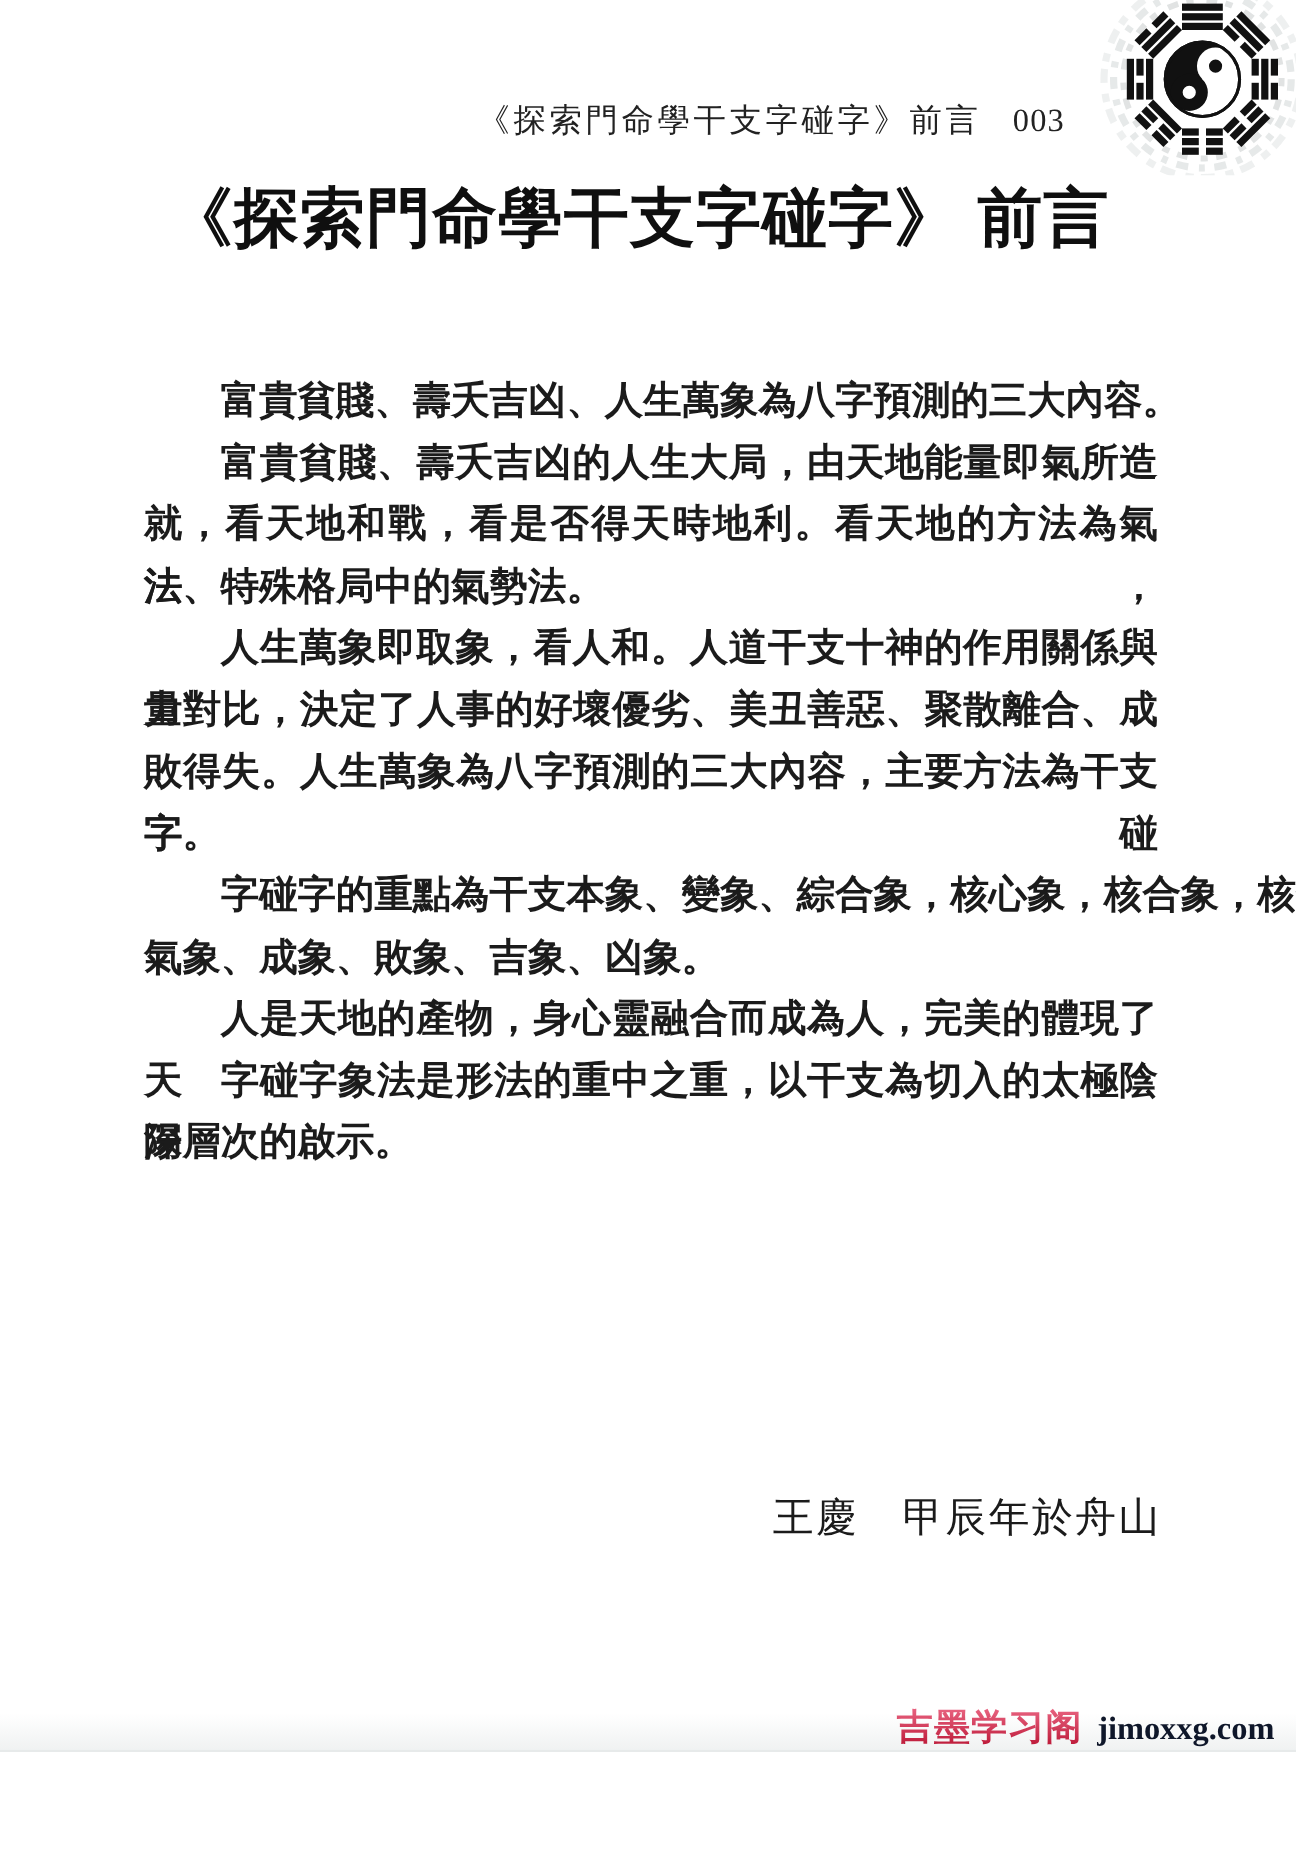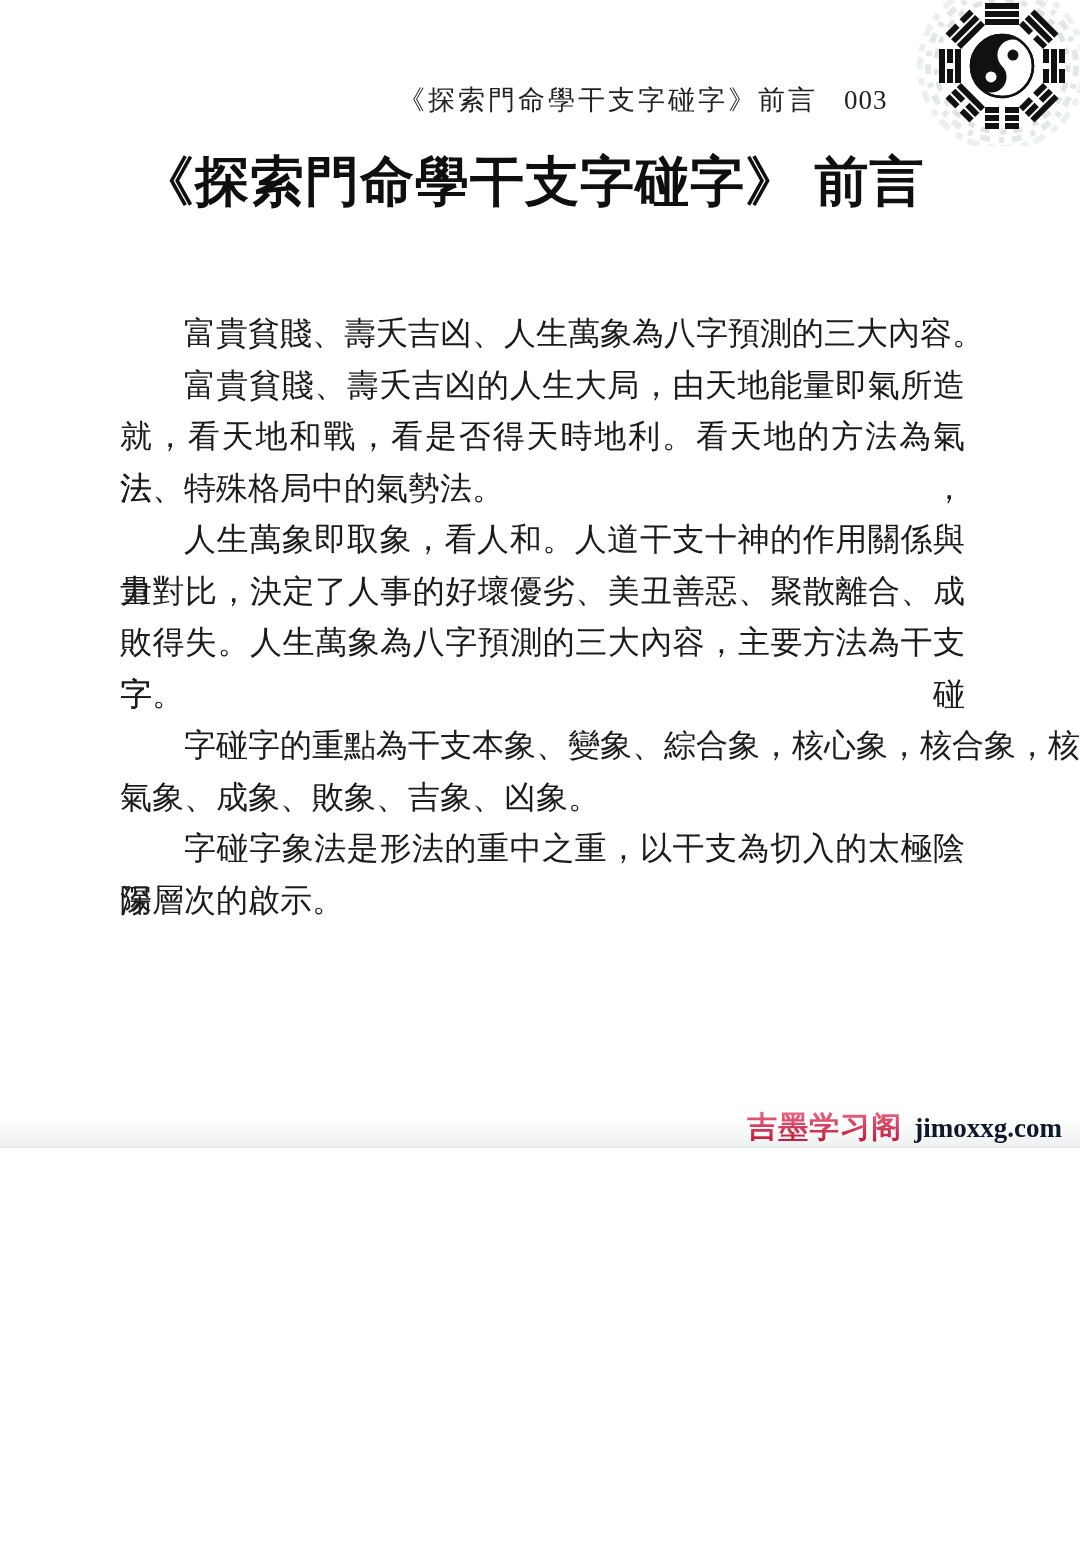--- a/index.html
+++ b/index.html
@@ -1,18 +1,18 @@
 <!DOCTYPE html>
 <html><head>
 <meta charset="utf-8">
 <style>
   html,body{margin:0;padding:0;background:#ffffff;}
   .page{
     position:relative;
-    width:1080px;height:1148px;
+    width:1080px;height:1460px;
     background:#ffffff;
     overflow:hidden;
     font-family:"Liberation Serif","DejaVu Serif",serif;
     color:#1b1b1b;
   }
   .bagua{
     position:absolute;top:0;right:0;width:192px;height:146px;
   }
   .running-header{
     position:absolute;left:398px;top:82px;
@@ -25,20 +25,21 @@
     white-space:nowrap;color:#0f0f0f;
   }
   .body-text{
     position:absolute;left:120px;top:308px;width:845px;
     font-size:32px;color:#1b1b1b;
   }
   .line{
     height:51.5px;line-height:51.5px;
     text-align:justify;text-align-last:left;
     white-space:nowrap;
+    font-weight:bold;
   }
   .line.fill{white-space:normal;text-align-last:justify;}
   .line.indent{text-indent:64px;}
   .line.overflow{white-space:nowrap;width:1200px;text-align-last:left;}
   .signature{
     position:absolute;top:1242px;right:112px;
     font-size:34px;letter-spacing:2px;color:#1b1b1b;white-space:nowrap;
   }
   .footer-strip{
     position:absolute;left:0;bottom:0;width:100%;height:30px;
@@ -150,20 +151,21 @@
       <div class="line indent">富貴貧賤、壽夭吉凶、人生萬象為八字預測的三大內容。</div>
       <div class="line fill indent">富貴貧賤、壽夭吉凶的人生大局，由天地能量即氣所造</div>
       <div class="line fill">就，看天地和戰，看是否得天時地利。看天地的方法為氣法，</div>
       <div class="line">法、特殊格局中的氣勢法。</div>
       <div class="line fill indent">人生萬象即取象，看人和。人道干支十神的作用關係與力</div>
       <div class="line fill">量對比，決定了人事的好壞優劣、美丑善惡、聚散離合、成</div>
       <div class="line fill">敗得失。人生萬象為八字預測的三大內容，主要方法為干支字碰</div>
       <div class="line">字。</div>
       <div class="line indent overflow">字碰字的重點為干支本象、變象、綜合象，核心象，核合象，核合象</div>
       <div class="line">氣象、成象、敗象、吉象、凶象。</div>
+      <div class="line fill indent">人是天地的產物，身心靈融合而成為人，完美的體現了天</div>
       <div class="line fill indent">字碰字象法是形法的重中之重，以干支為切入的太極陰陽</div>
       <div class="line">深層次的啟示。</div>
     </div>
 
   <div class="signature">王慶　甲辰年於舟山</div>
 
   <div class="footer-strip"></div>
   <div class="watermark">
     <span class="site-name">吉墨学习阁</span>
     <span class="site-domain">jimoxxg.com</span>

